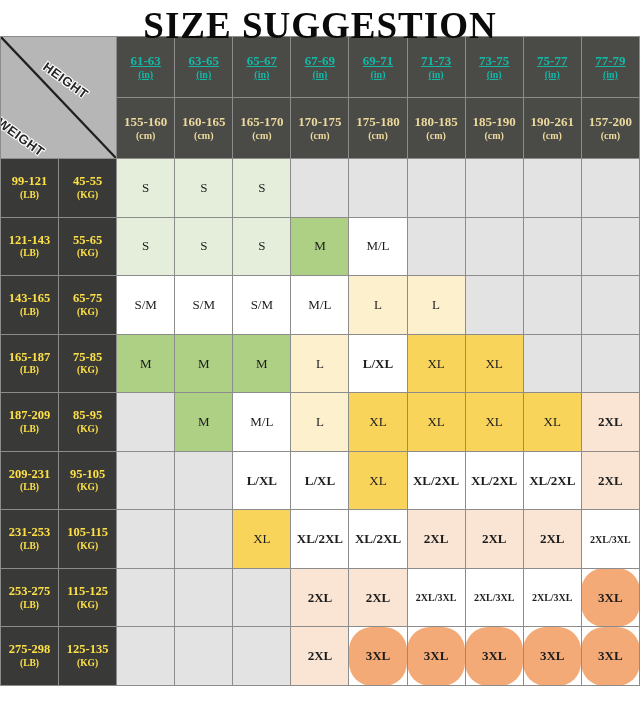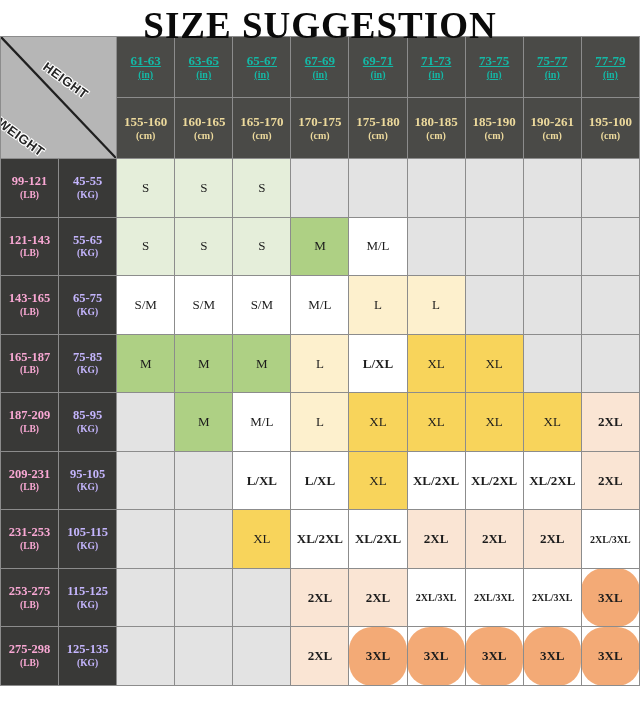--- a/index.html
+++ b/index.html
@@ -116,34 +116,34 @@
   }
   th.head-cm .unit {
     display: block;
     font-size: 10px;
     font-weight: bold;
   }
 
   
   th.row-lb {
     background: #393937;
-    color: #f9a8d4;
+    color: #fde047;
     font-weight: bold;
     font-size: 12.5px;
     border: 1px solid #6f6f6c;
     line-height: 1.25;
   }
   th.row-lb .unit {
     display: block;
     font-size: 9.5px;
     font-weight: bold;
   }
   th.row-kg {
     background: #393937;
-    color: #c4b5fd;
+    color: #fde047;
     font-weight: bold;
     font-size: 12.5px;
     border: 1px solid #6f6f6c;
     line-height: 1.25;
   }
   th.row-kg .unit {
     display: block;
     font-size: 9.5px;
     font-weight: bold;
   }
@@ -195,21 +195,21 @@
         </tr>
         <tr>
           <th class="head-cm"><span>155-160</span><span class="unit">(cm)</span></th>
           <th class="head-cm"><span>160-165</span><span class="unit">(cm)</span></th>
           <th class="head-cm"><span>165-170</span><span class="unit">(cm)</span></th>
           <th class="head-cm"><span>170-175</span><span class="unit">(cm)</span></th>
           <th class="head-cm"><span>175-180</span><span class="unit">(cm)</span></th>
           <th class="head-cm"><span>180-185</span><span class="unit">(cm)</span></th>
           <th class="head-cm"><span>185-190</span><span class="unit">(cm)</span></th>
           <th class="head-cm"><span>190-261</span><span class="unit">(cm)</span></th>
-          <th class="head-cm"><span>195-100</span><span class="unit">(cm)</span></th>
+          <th class="head-cm"><span>157-200</span><span class="unit">(cm)</span></th>
         </tr>
         <tr>
           <th class="row-lb"><span>99-121</span><span class="unit">(LB)</span></th>
           <th class="row-kg"><span>45-55</span><span class="unit">(KG)</span></th>
           <td class="cell tone-lgreen">S</td>
           <td class="cell tone-lgreen">S</td>
           <td class="cell tone-lgreen">S</td>
           <td class="cell tone-empty"></td>
           <td class="cell tone-empty"></td>
           <td class="cell tone-empty"></td>

